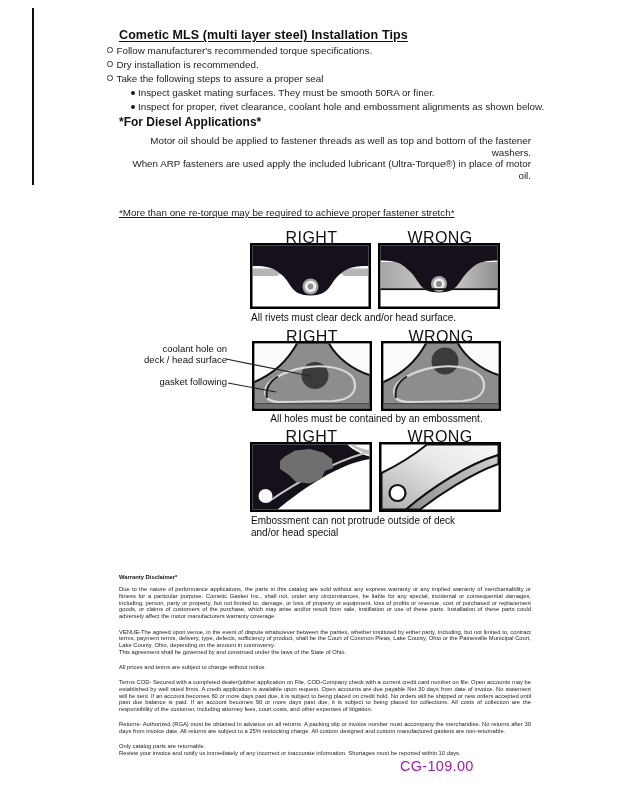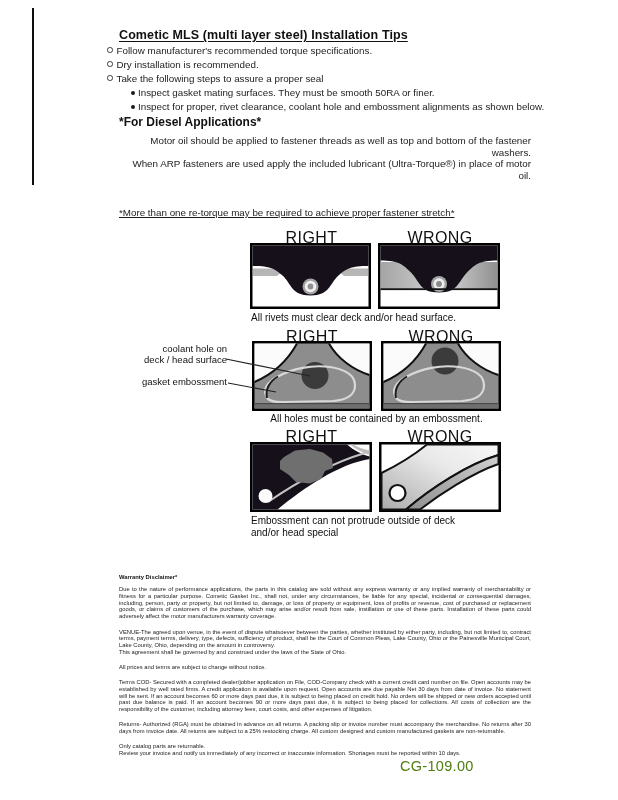--- a/index.html
+++ b/index.html
@@ -18,21 +18,21 @@
   .preline { white-space:pre-line; }
   .dlabel { position:absolute; font-size:16px; letter-spacing:0.4px; text-align:center; color:#111; }
   .caption { position:absolute; font-size:10px; color:#0f0f0f; }
   .sidelabel { position:absolute; left:100px; width:113px; text-align:right; font-size:9.5px;
                line-height:10.8px; color:#111; }
   .box { position:absolute; }
   .fineprint { position:absolute; left:105px; top:574px; width:573px; transform:scale(0.719);
                transform-origin:0 0; font-size:8.1px; line-height:9.3px; text-align:justify; color:#222; }
   .fineprint h3 { font-size:8.1px; font-weight:700; margin:0 0 8px 0; color:#111; }
   .fineprint p { margin:0 0 12px 0; }
-  .code { position:absolute; left:386px; top:758px; font-size:14.5px; letter-spacing:0.3px; color:#4d7c0f; }
+  .code { position:absolute; left:386px; top:758px; font-size:14.5px; letter-spacing:0.3px; color:#a21caf; }
 </style>
 </head>
 <body>
 
 <div class="page">
 
   <div class="spine"></div>
 
   <h1 class="title">Cometic MLS (multi layer steel) Installation Tips</h1>
 
@@ -118,21 +118,21 @@
     <path d="M45,2.5 C36,19 21,33 2.5,41" fill="none" stroke="#111" stroke-width="2"></path>
     <path d="M117.5,2.5 L77,2.5 C85,17 101,29 117.5,34 Z" fill="#fbfbfb"></path>
     <path d="M77,2.5 C85,17 101,29 117.5,34" fill="none" stroke="#111" stroke-width="2"></path>
     <circle cx="64" cy="20" r="13.5" fill="#3b3b3b"></circle>
     <path d="M15,57 C10,49 15,41 26,35.5 C40,27.5 60,23.5 78,26 C94,28.5 103,35 103,44.5 C103,53.5 95,59 81,60 L31,61 C21,61 17.5,60 15,57 Z" fill="none" stroke="#d8d8d8" stroke-width="2.2" stroke-linejoin="round"></path>
     <path d="M26,35.5 C18,40 13,48 15,57" fill="none" stroke="#1c1c1c" stroke-width="2"></path>
   </svg>
 
   <div class="sidelabel preline" style="top:344px;">coolant hole on
 deck / head surface</div>
-  <div class="sidelabel" style="top:377px;">gasket embossment</div>
+  <div class="sidelabel" style="top:377px;">gasket following</div>
 
   <svg class="box" style="left:208px; top:352px; pointer-events:none;" width="100" height="48" viewBox="0 0 100 48">
     <line x1="4" y1="7" x2="88" y2="24" stroke="#222" stroke-width="1.2"></line>
     <line x1="6" y1="31" x2="54" y2="40" stroke="#222" stroke-width="1.2"></line>
   </svg>
 
   <div class="caption" style="left:238px; top:413px; width:249px; text-align:center;">All holes must be contained by an embossment.</div>
 
   <div class="dlabel" style="left:237px; top:428px; width:121px;">RIGHT</div>
   <div class="dlabel" style="left:365px; top:428px; width:122px;">WRONG</div>

